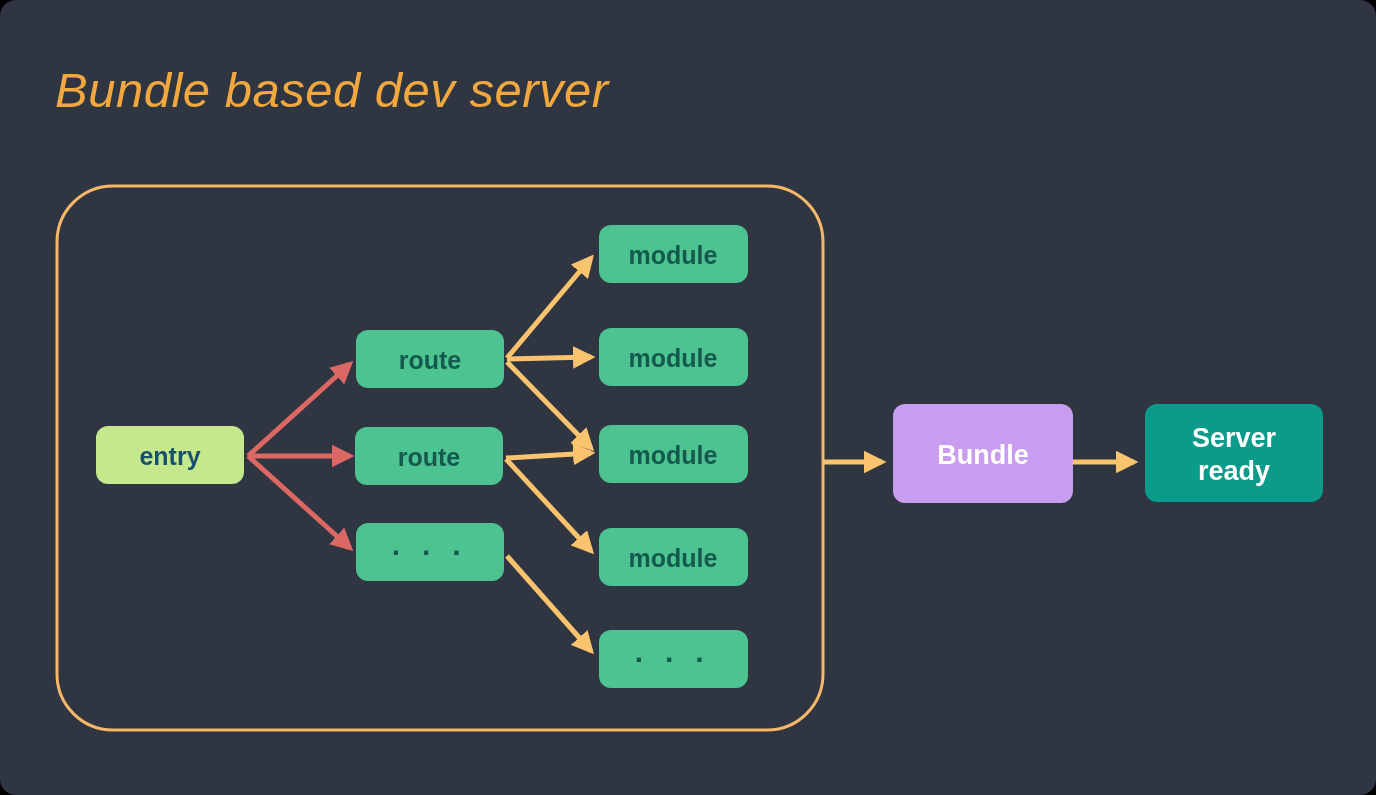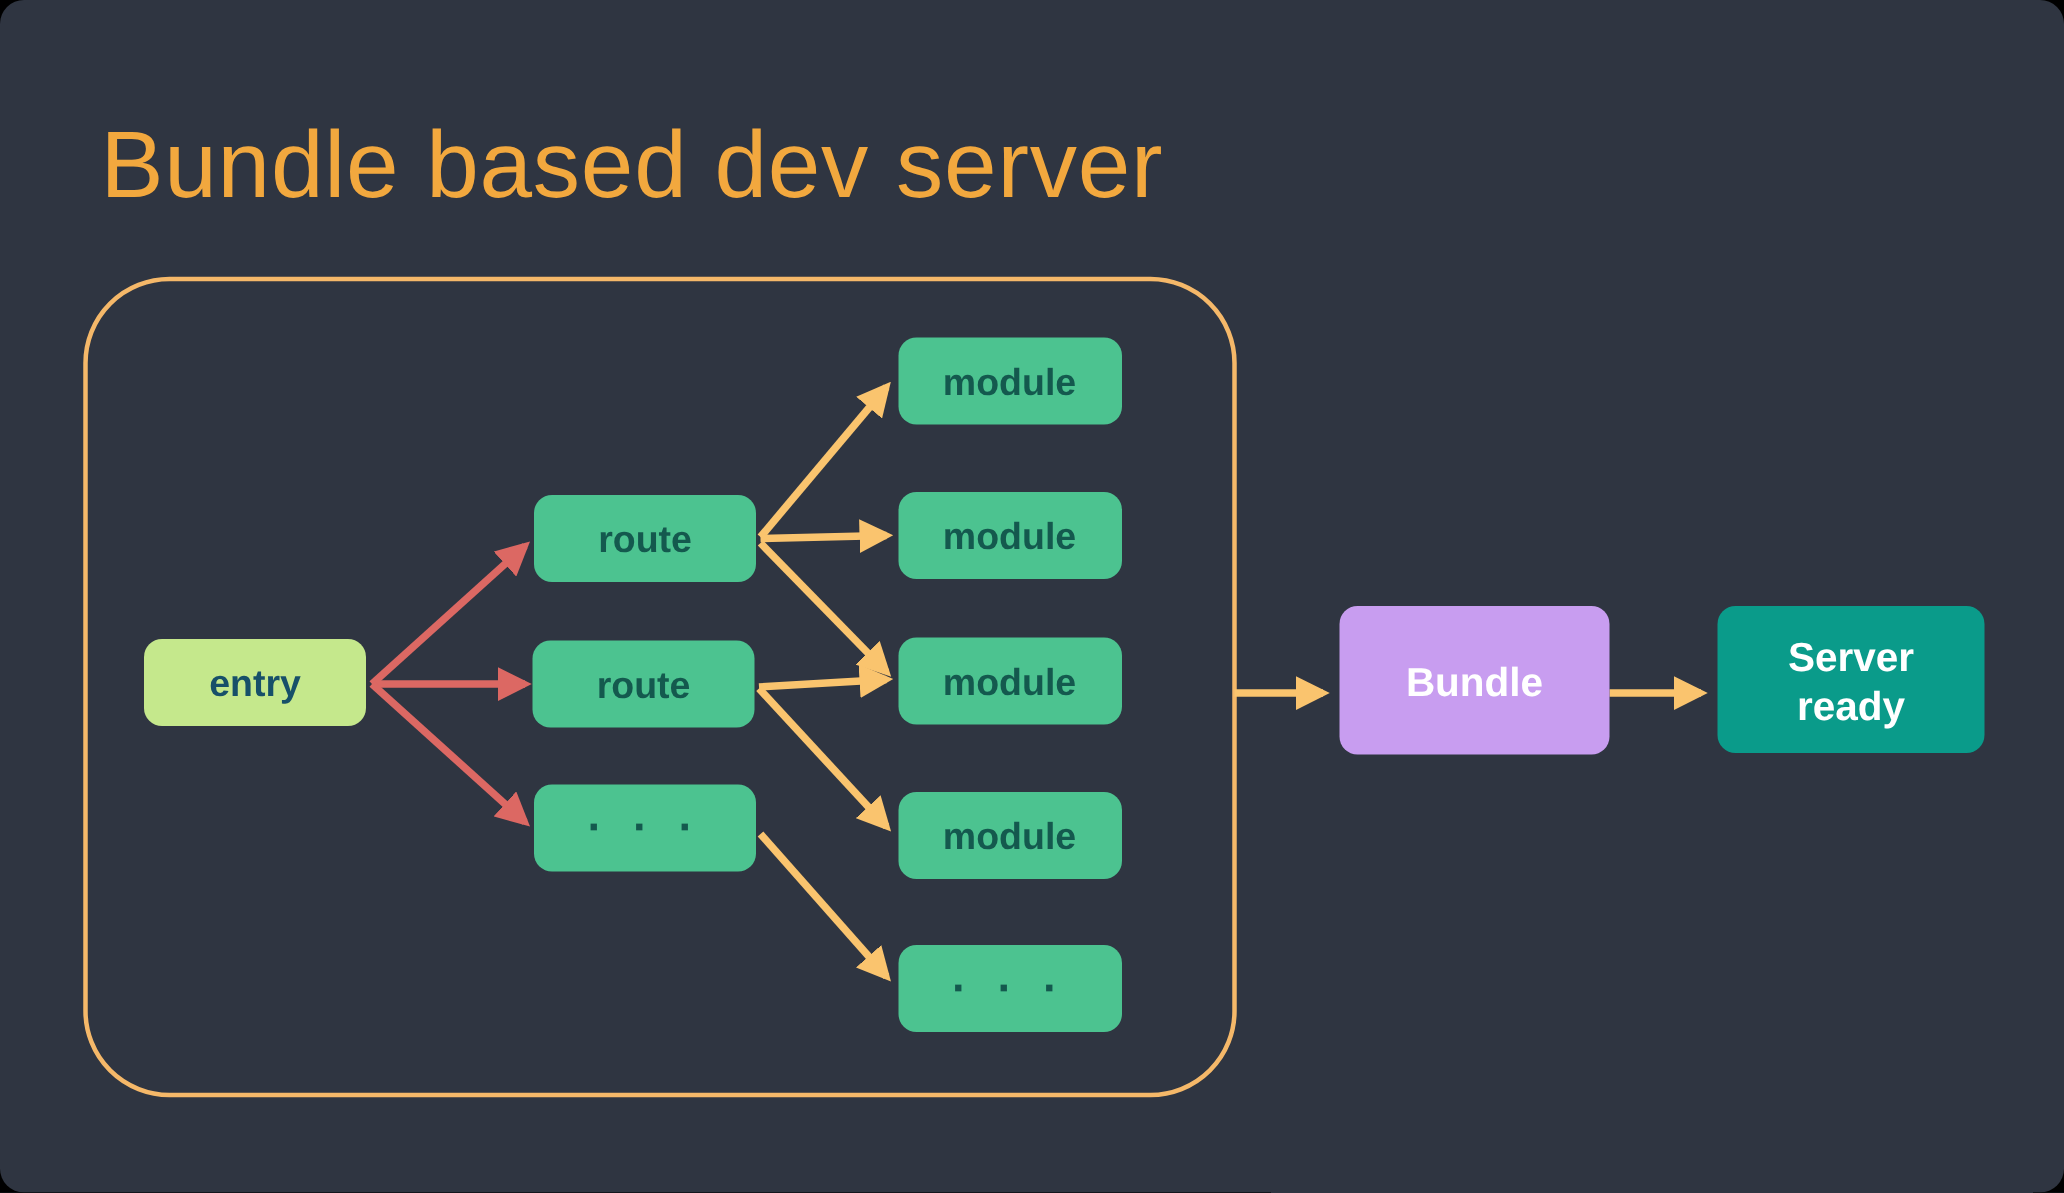--- a/index.html
+++ b/index.html
@@ -21,23 +21,24 @@
   html,body{margin:0;padding:0;background:var(--page_outside);}
   .card{
     position:relative;
     width:1376px;height:795px;
     background:var(--card_bg);
     border-radius:16px;
     overflow:hidden;
     font-family:"Liberation Sans", sans-serif;
   }
   .page-title{
-    position:absolute;left:55px;top:62px;margin:12px;
-    font-size:63px;font-weight:500;letter-spacing:0.5px;
+    position:absolute;left:55px;top:62px;margin:0;
+    font-size:49px;font-weight:500;letter-spacing:0.5px;
     color:var(--title);
+    font-style:italic;
   }
   svg.diagram{position:absolute;left:0;top:0;}
   .boundary{fill:none;stroke:var(--boundary);stroke-width:3;}
   .box-entry{fill:var(--entry_bg);}
   .box-node{fill:var(--node_bg);}
   .box-bundle{fill:var(--bundle_bg);}
   .box-server{fill:var(--server_bg);}
   text{
     font-family:"Liberation Sans", sans-serif;
     font-weight:700;

